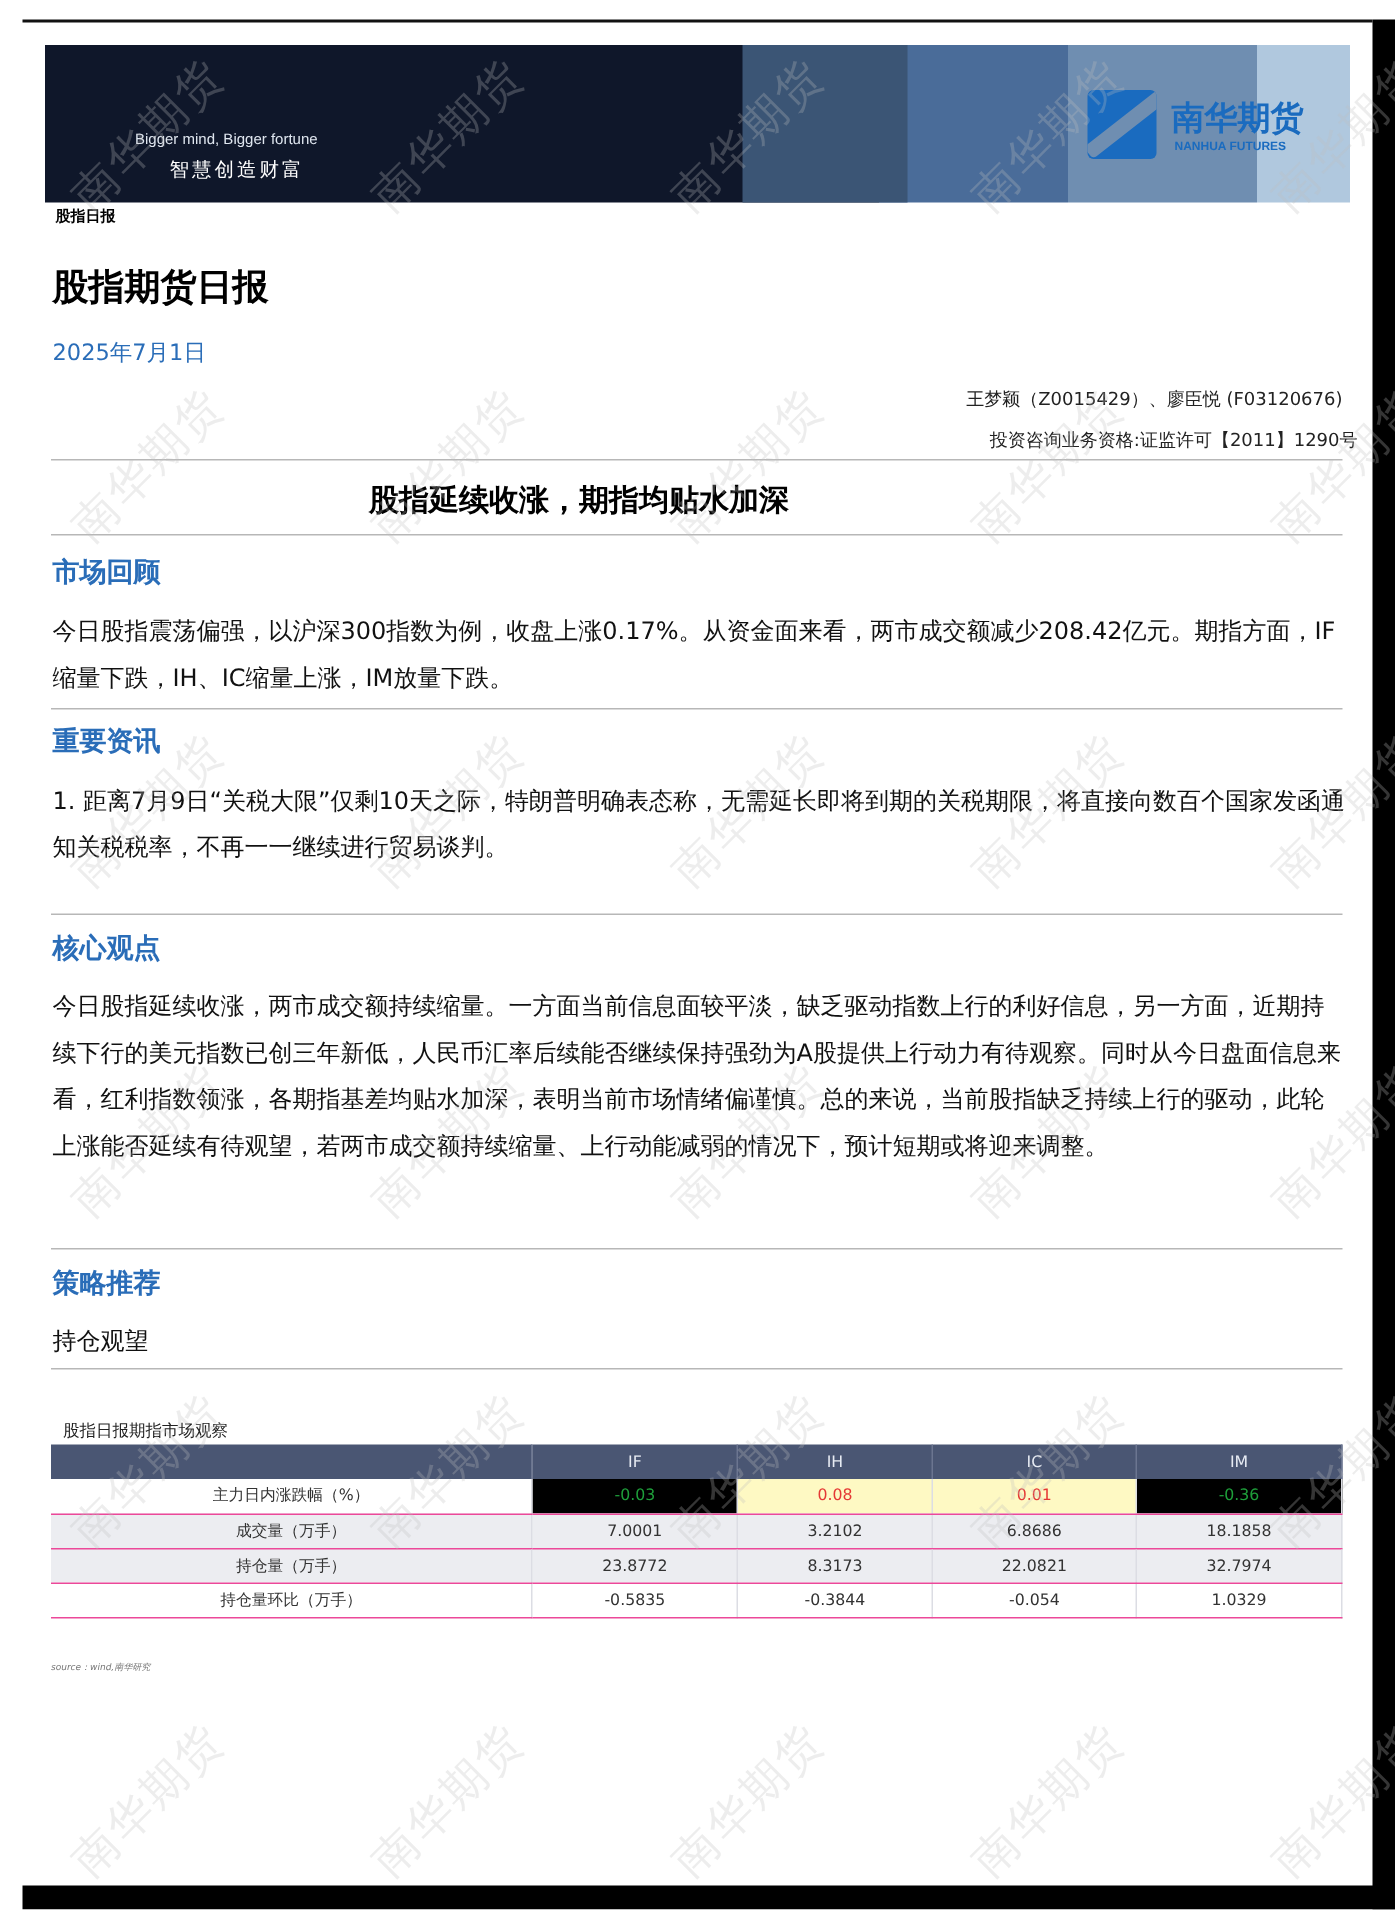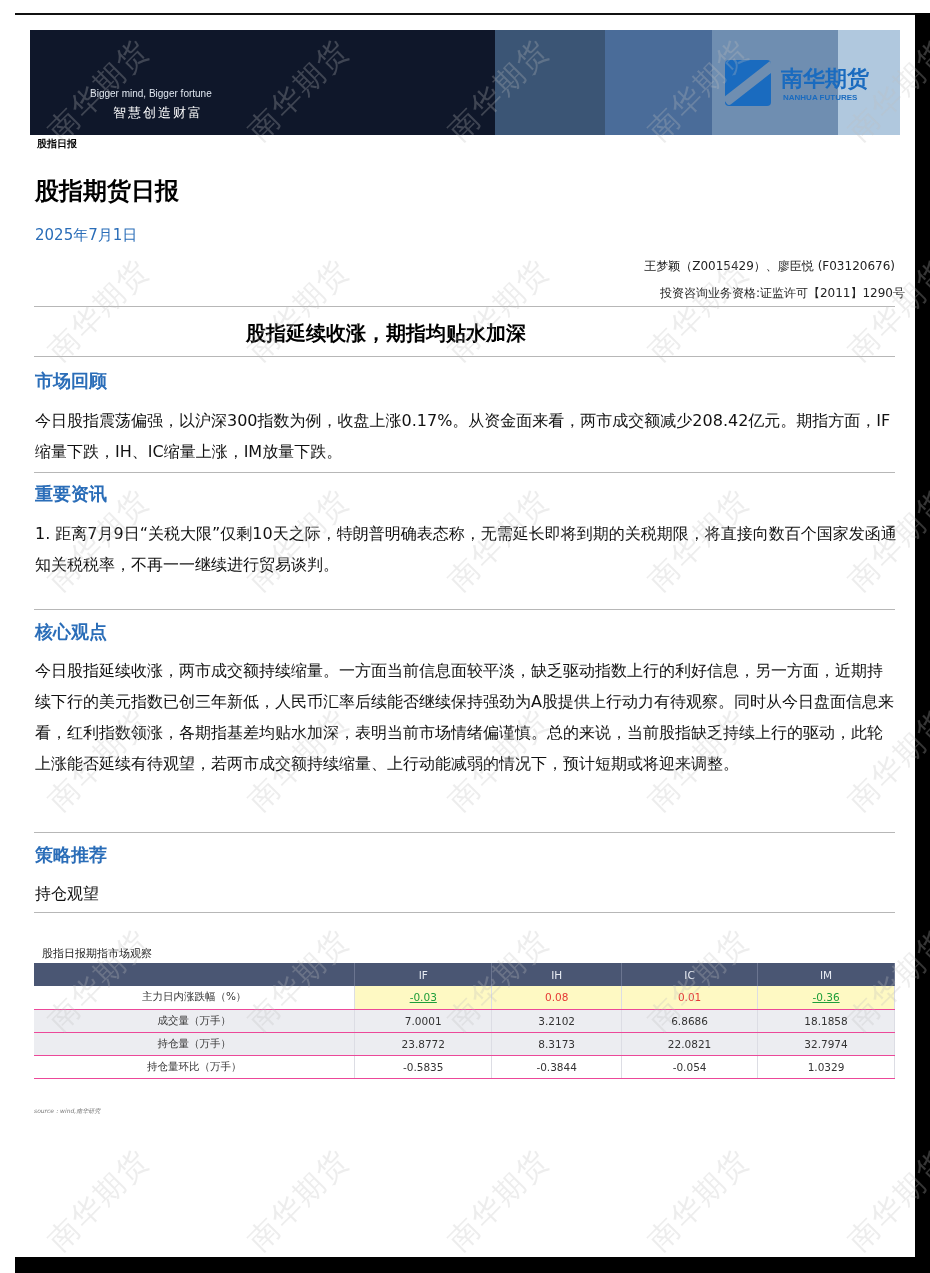--- a/index.html
+++ b/index.html
@@ -40,21 +40,21 @@
   .sec-title { position: absolute; left: 35px; font-size: 18px; font-weight: bold; color: #2a6db8; }
   .sec-body { position: absolute; left: 35px; width: 862px; font-size: 16px; line-height: 31px; color: #111; }
 
   
   .tbl-caption { position: absolute; left: 42px; top: 946px; font-size: 11px; color: #222; }
   table.obs { position: absolute; left: 34px; top: 963px; width: 861px; border-collapse: collapse; font-size: 10.5px; font-family: "DejaVu Sans", sans-serif; }
   table.obs th { background: #4a5673; color: #e7ebf3; font-weight: normal; height: 23px; border-right: 1px solid #6b7590; }
   table.obs td { height: 23px; text-align: center; color: #333; border-right: 1px solid #dcdde4; border-bottom: 1px solid #ec4899; }
   table.obs tr.alt td { background: #ecedf1; }
   table.obs td.up { background: #fef9c3; color: #e53935; }
-  table.obs td.down { background: #fef9c3; color: #1e9e3a; text-decoration: underline; }
+  table.obs td.down { background: #000000; color: #1e9e3a; }
   table.obs .c0 { width: 321px; }
   table.obs .c1 { width: 137px; }
   table.obs .c2 { width: 130px; }
   table.obs .c3 { width: 136px; }
   table.obs .c4 { width: 137px; }
   .tbl-source { position: absolute; left: 34px; top: 1107px; font-size: 6px; color: #777; font-style: italic; }
 
   
   .wm { position: absolute; font-size: 30px; color: rgba(190,190,190,0.28); transform: rotate(-45deg); white-space: nowrap; pointer-events: none; letter-spacing: 2px; }
 </style>

